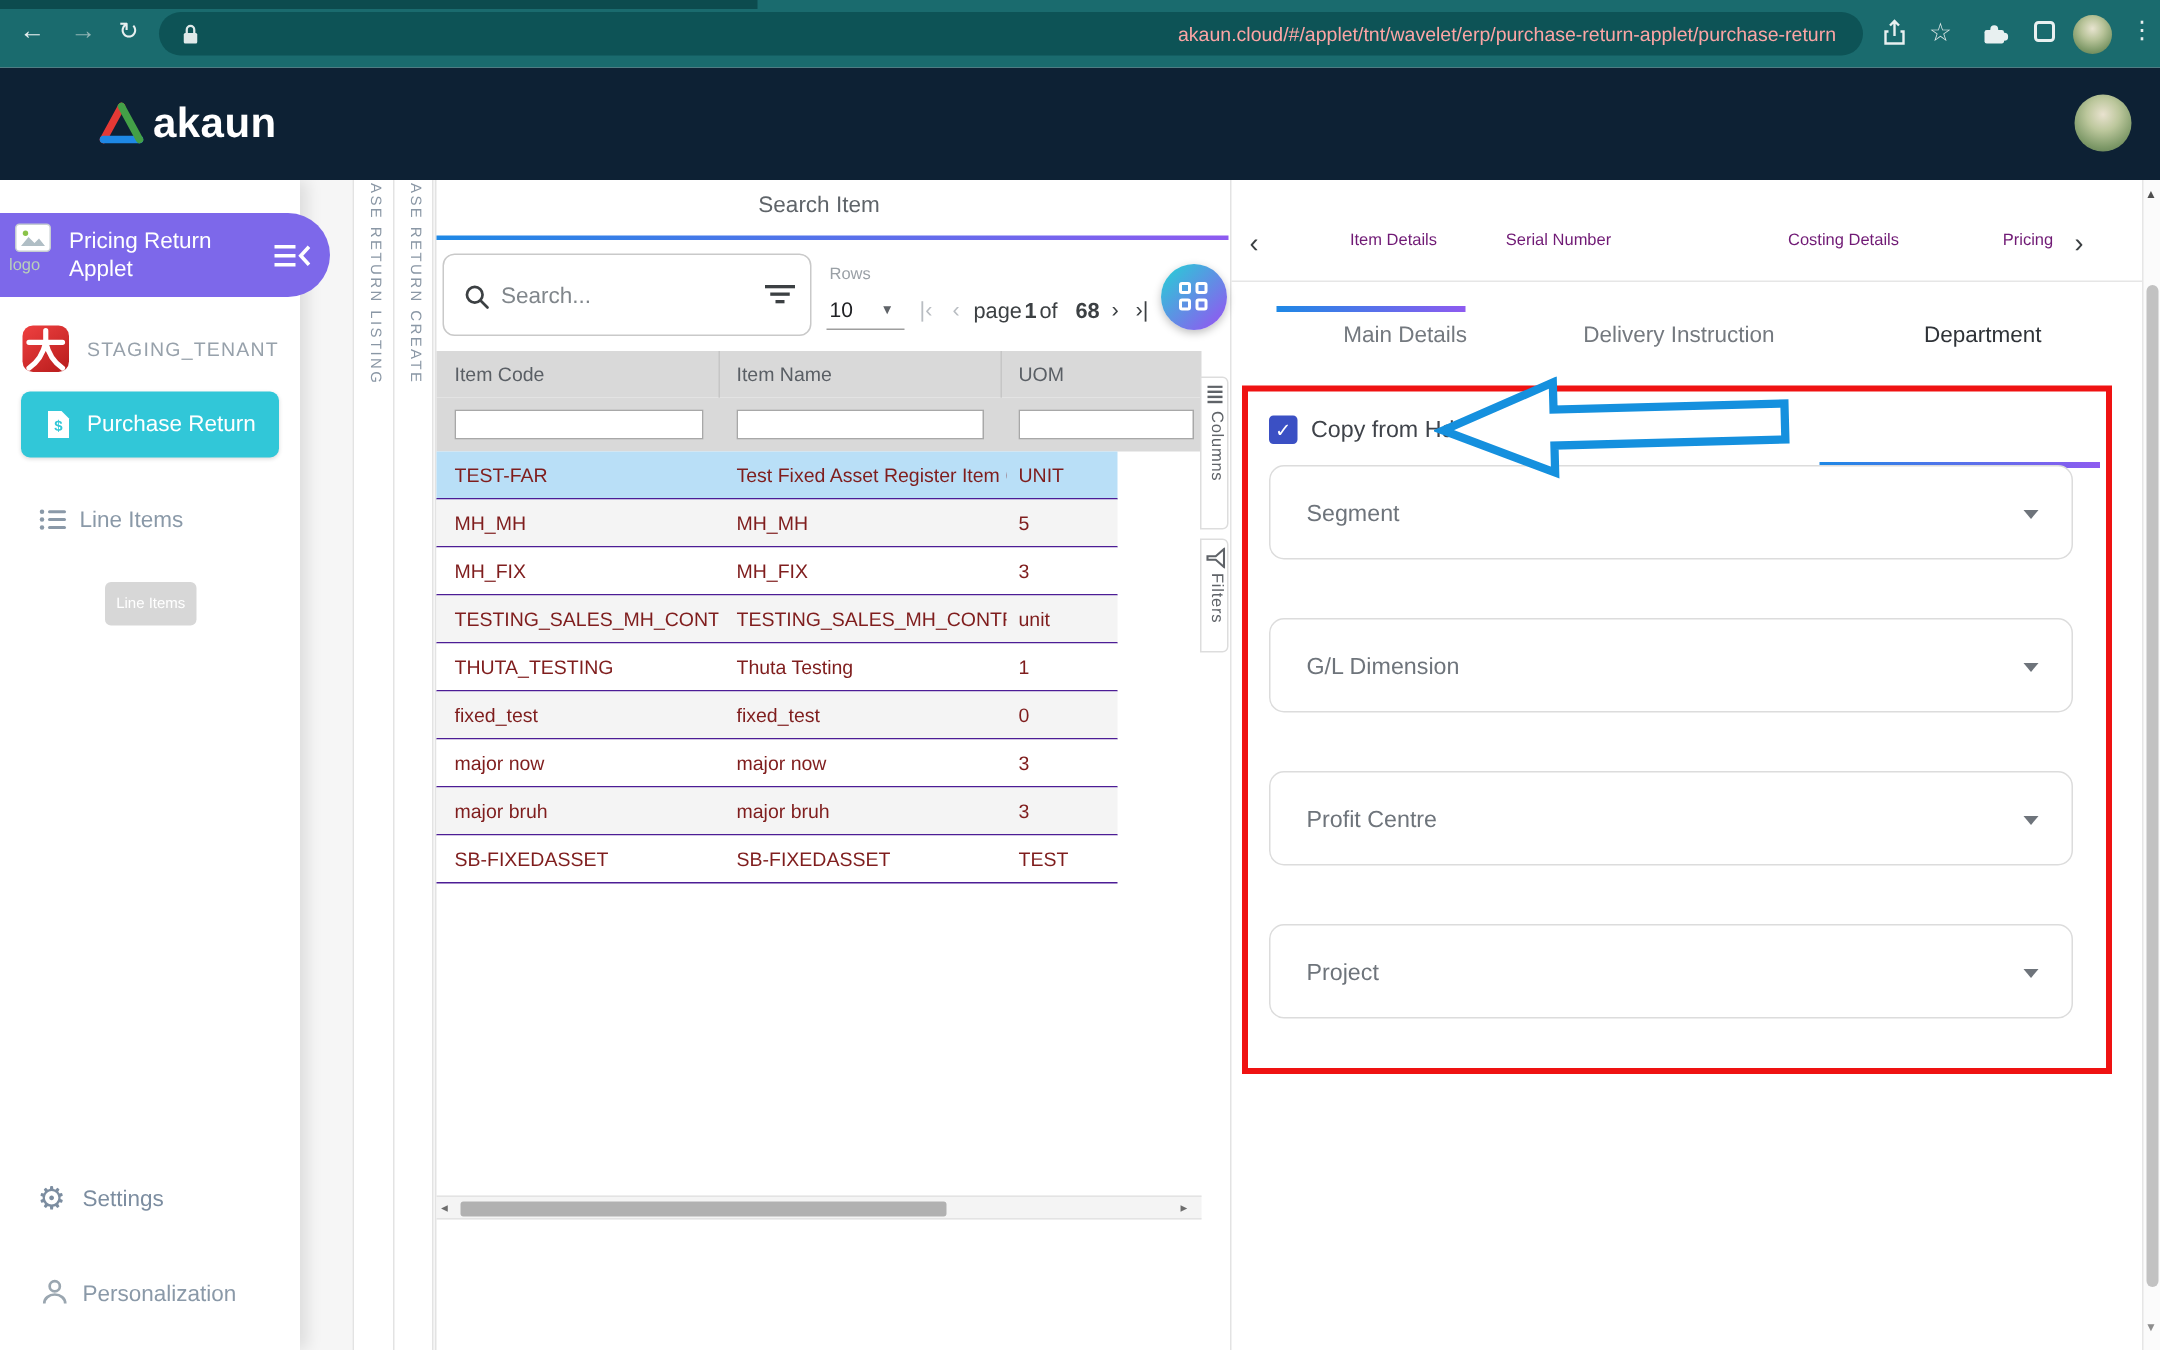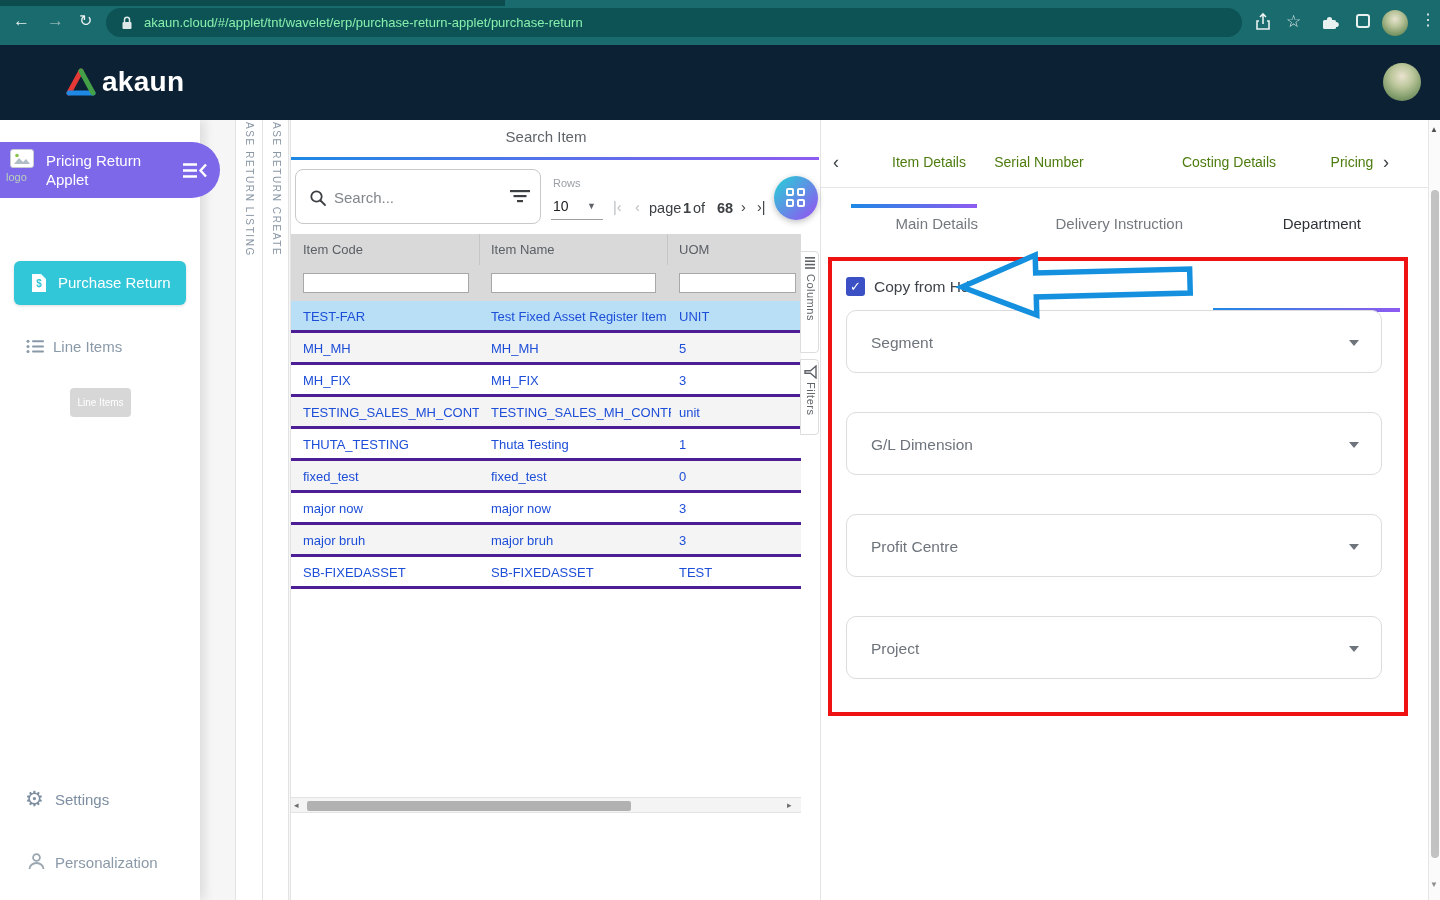--- a/index.html
+++ b/index.html
@@ -6,21 +6,21 @@
   html,body { width:1440px; height:900px; overflow:hidden; font-family:"Liberation Sans",sans-serif; background:#fff; }
 
   
   .browser { position:absolute; left:0; top:0; width:1440px; height:45px; background:#1a6b6e; z-index:20; }
   .tab-sliver { position:absolute; left:0; top:0; width:505px; height:6px; background:#0c4b4e; }
   .nav-ic { position:absolute; top:11px; font-size:17px; color:#e8f0f0; cursor:pointer; }
   .nav-back { left:13px; }
   .nav-fwd { left:47px; color:#8fb4b4; }
   .nav-refresh { left:79px; font-size:16px; }
   .url-pill { position:absolute; left:106px; top:8px; width:1136px; height:29px; border-radius:15px; background:#0d5356; }
-  .url-text { position:absolute; left:38px; top:0; height:29px; line-height:29px; font-size:13px; color:#86efac; white-space:nowrap; overflow:hidden; width:1080px; }
+  .url-text { position:absolute; left:38px; top:0; height:29px; line-height:29px; font-size:13px; color:#fca5a5; white-space:nowrap; overflow:hidden; width:1080px;text-align:right; }
   .b-icon { position:absolute; top:12px; }
   .b-star { left:1286px; top:11px; font-size:17px; color:#dfe9e9; }
   .b-square { left:1356px; top:14px; width:14px; height:14px; border:2px solid #e8f0f0; border-radius:3px; }
   .b-avatar { left:1382px; top:10px; width:26px; height:26px; border-radius:50%;
     background: radial-gradient(circle at 50% 35%, #e8e4d0 0%, #b9c49a 35%, #7e9968 70%, #54714c 100%); }
   .b-kebab { left:1420px; top:10px; font-size:16px; color:#e8f0f0; }
 
   
   .appheader { position:absolute; left:0; top:45px; width:1440px; height:75px; background:#0d2134; z-index:15; }
   .logo-tri { position:absolute; left:66px; top:22px; }
@@ -89,42 +89,42 @@
 
   .thead { position:absolute; left:0; top:114px; width:510px; height:31px; background:#d9d9d9; }
   .th { position:absolute; top:0; height:31px; line-height:31px; font-size:13px; color:#5a5f65; cursor:pointer; }
   .col1 { left:12px; } .col2 { left:200px; } .col3 { left:388px; }
   .col-div { position:absolute; top:114px; width:1px; height:66px; background:#c6c6c6; }
   .cd1 { left:188px; } .cd2 { left:376px; }
   .tfilter { position:absolute; left:0; top:145px; width:510px; height:36px; background:#d9d9d9; }
   .tfilter input { position:absolute; top:8px; height:20px; border:1px solid #a8a8a8; background:#fff; font-size:12px; padding:0 4px; font-family:inherit; }
   .fi1 { left:12px; width:166px; } .fi2 { left:200px; width:165px; } .fi3 { left:388px; width:117px; }
   .tbody { position:absolute; left:0; top:181px; width:510px; }
-  .trow { position:relative; width:510px; height:32px; border-bottom:3px solid #4c1d95; font-size:13px; color:#1d4ed8; cursor:pointer; background:#fff; }
+  .trow { position:relative; width:454px; height:32px; border-bottom:1px solid #4c1d95; font-size:13px; color:#7f1d1d; cursor:pointer; background:#fff; }
   .trow:nth-child(even) { background:#f4f4f4; }
   .trow.sel { background:#b9dff7; }
   .tc { position:absolute; top:0; height:32px; line-height:32px; white-space:nowrap; overflow:hidden; }
   .tc1 { left:12px; width:176px; } .tc2 { left:200px; width:180px; } .tc3 { left:388px; width:118px; }
   .hscroll { position:absolute; left:0; top:677px; width:510px; height:16px; background:#f4f4f4; border-top:1px solid #e3e3e3; border-bottom:1px solid #e3e3e3; }
   .hs-arrow { position:absolute; top:2px; font-size:9px; color:#6d6d6d; cursor:pointer; }
   .hs-left { left:3px; } .hs-right { left:496px; }
   .hs-thumb { position:absolute; left:16px; top:3px; width:324px; height:10px; background:#b1b1b1; border-radius:2px; cursor:pointer; }
 
   .sidebtn { position:absolute; left:509px; width:19px; background:#fff; border:1px solid #ddd; border-radius:0 4px 4px 0; cursor:pointer; }
   .sb-columns { top:131px; height:102px; }
   .sb-filters { top:239px; height:76px; }
   .sidebtn svg { position:absolute; left:2px; top:5px; }
   .sidebtn .vtext { left:4px; top:22px; color:#5f6368; font-size:11px; letter-spacing:.5px; font-weight:400; }
 
   
   .rightpanel { position:absolute; left:820px; top:120px; width:608px; height:780px; background:#fff; border-left:1px solid #e3e3e3; }
   .tabsrow { position:absolute; left:0; top:20px; width:608px; height:48px; border-bottom:1px solid #e6e6e6; }
   .tab-chev { position:absolute; top:12px; font-size:18px; color:#3c4043; cursor:pointer; }
   .tchl { left:12px; } .tchr { left:562px; }
-  .tab { position:absolute; top:14px; font-size:14px; color:#4d7c0f; text-align:center; cursor:pointer; white-space:nowrap; }
+  .tab { position:absolute; top:14px; font-size:11px; color:#701a75; text-align:center; cursor:pointer; white-space:nowrap; }
   .tab0 { left:43px; width:130px; }
   .tab1 { left:153px; width:130px; }
   .tab2 { left:343px; width:130px; }
   .tab3 { left:495px; width:72px; overflow:hidden; }
   .tab-underline { position:absolute; left:30px; top:64px; width:126px; height:4px; background:linear-gradient(90deg,#1e88e5,#8e5bf0); }
   .subtabsrow { position:absolute; left:0; top:68px; width:608px; height:55px; }
   .subtab { position:absolute; top:27px; font-size:15px; color:#74797f; text-align:right; cursor:pointer; white-space:nowrap; }
   .st0 { left:43px; width:114px; }
   .st1 { left:222px; width:140px; }
   .st2 { left:430px; width:110px; color:#2f3338; }
@@ -199,20 +199,28 @@
       </div>
       <span class="logo-alt">logo</span>
     </div>
     <div class="applet-title">Pricing Return Applet</div>
     <svg class="collapse-ic" width="25" height="17" viewBox="0 0 25 17">
       <path d="M1 2.5 H15 M1 8.5 H15 M1 14.5 H15" stroke="#fff" stroke-width="2.4"></path>
       <path d="M24 2.5 L18.5 8.5 L24 14.5" stroke="#fff" stroke-width="2.4" fill="none"></path>
     </svg>
   </div>
 
+  <div class="tenant-row">
+    <div class="tenant-ic">
+      <svg width="31" height="31" viewBox="0 0 18 18">
+        <path d="M2.5 6.5 H15.5 M9 2 V6.5 M9 6.5 C8 11 5.5 14.5 2.5 16.5 M9 6.5 C10 11 12.5 14.5 15.5 16.5" stroke="#fff" stroke-width="2" fill="none" stroke-linecap="round"></path>
+      </svg>
+    </div>
+    <span class="tenant-name">STAGING_TENANT</span>
+  </div>
 
   <div class="pr-btn">
     <svg width="16" height="20" viewBox="0 0 16 20">
       <path d="M1 1 h9 l5 5 v13 h-14 z" fill="#fff"></path>
       <text x="8" y="14" text-anchor="middle" font-size="10" font-weight="bold" fill="#31c7d8" font-family="Liberation Sans, sans-serif">$</text>
     </svg>
     <span class="pr-btn-label">Purchase Return</span>
   </div>
 
   <div class="li-nav">

